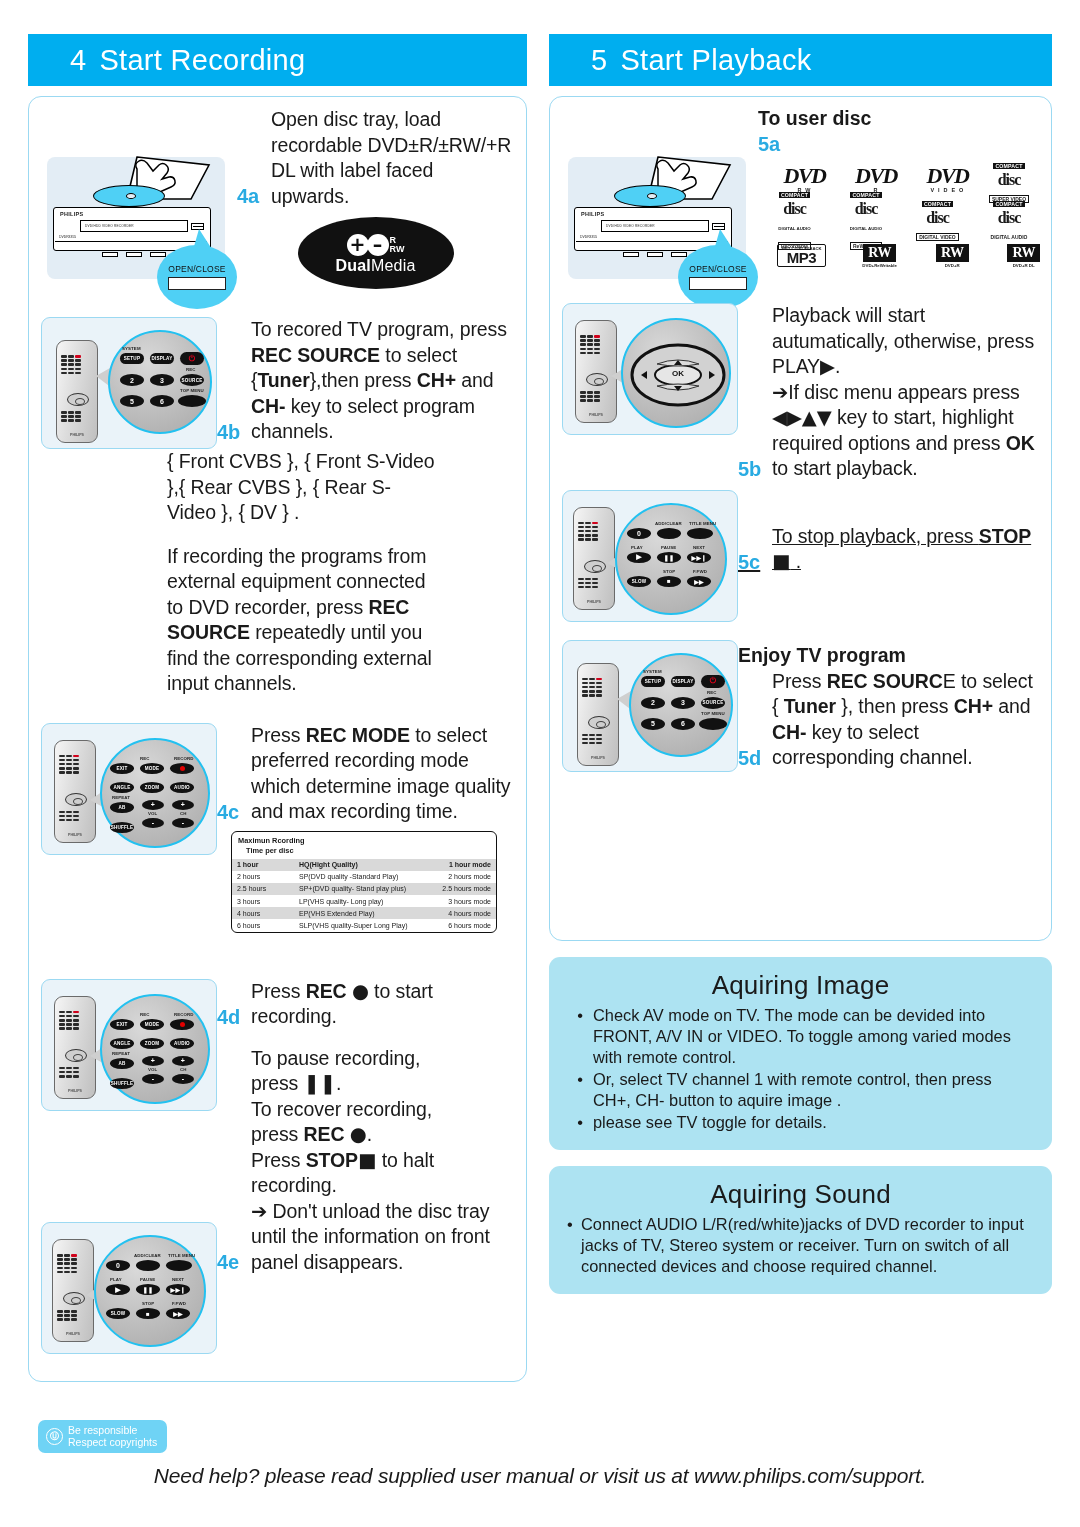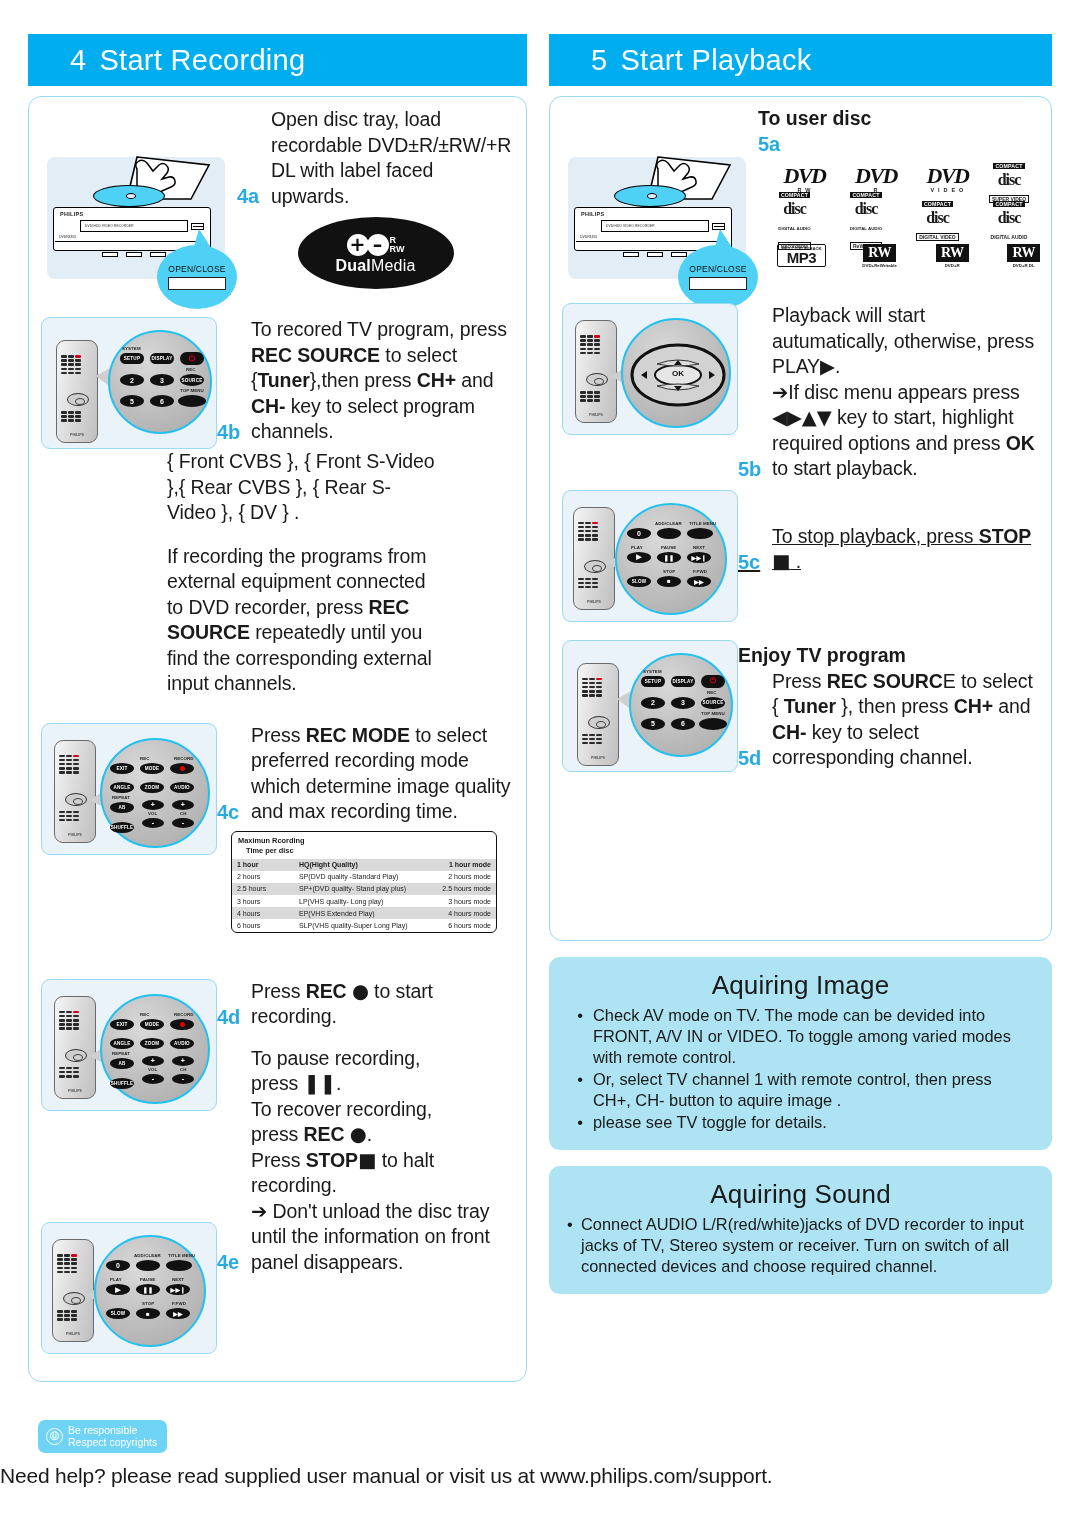--- a/index.html
+++ b/index.html
@@ -217,22 +217,22 @@
     position:absolute; left:38px; top:0;
     background:#6FD3F5; border-radius:7px; padding:4px 10px 5px 8px;
     display:flex; align-items:center; gap:5px;
   }
   .resp .cicon {
     width:17px;height:17px;border:1.6px solid #fff;border-radius:50%;
     display:flex;align-items:center;justify-content:center;color:#fff;font-size:9px;font-weight:700;
   }
   .resp .rtxt { color:#ffffff; font-size:10.5px; line-height:12px; }
   .needhelp {
-    position:absolute; left:0; top:44px; width:1080px; 
-    font-size:21px; font-family:"Liberation Sans", sans-serif;
+    position:absolute; left:0; top:44px; width:1080px; text-align:center;
+    font-style:italic; font-size:21px; font-family:"Liberation Sans", sans-serif;
     letter-spacing:-.2px;
   }
 
   
   .mt8{margin-top:8px;text-decoration:underline;} .mt18{margin-top:18px;}
   .mt26{margin-top:26px;} .mt46{margin-top:46px;}
   .arrow { font-family:"DejaVu Sans", sans-serif; }
   .gl { font-family:"DejaVu Sans", sans-serif; }
 </style>
 </head>

